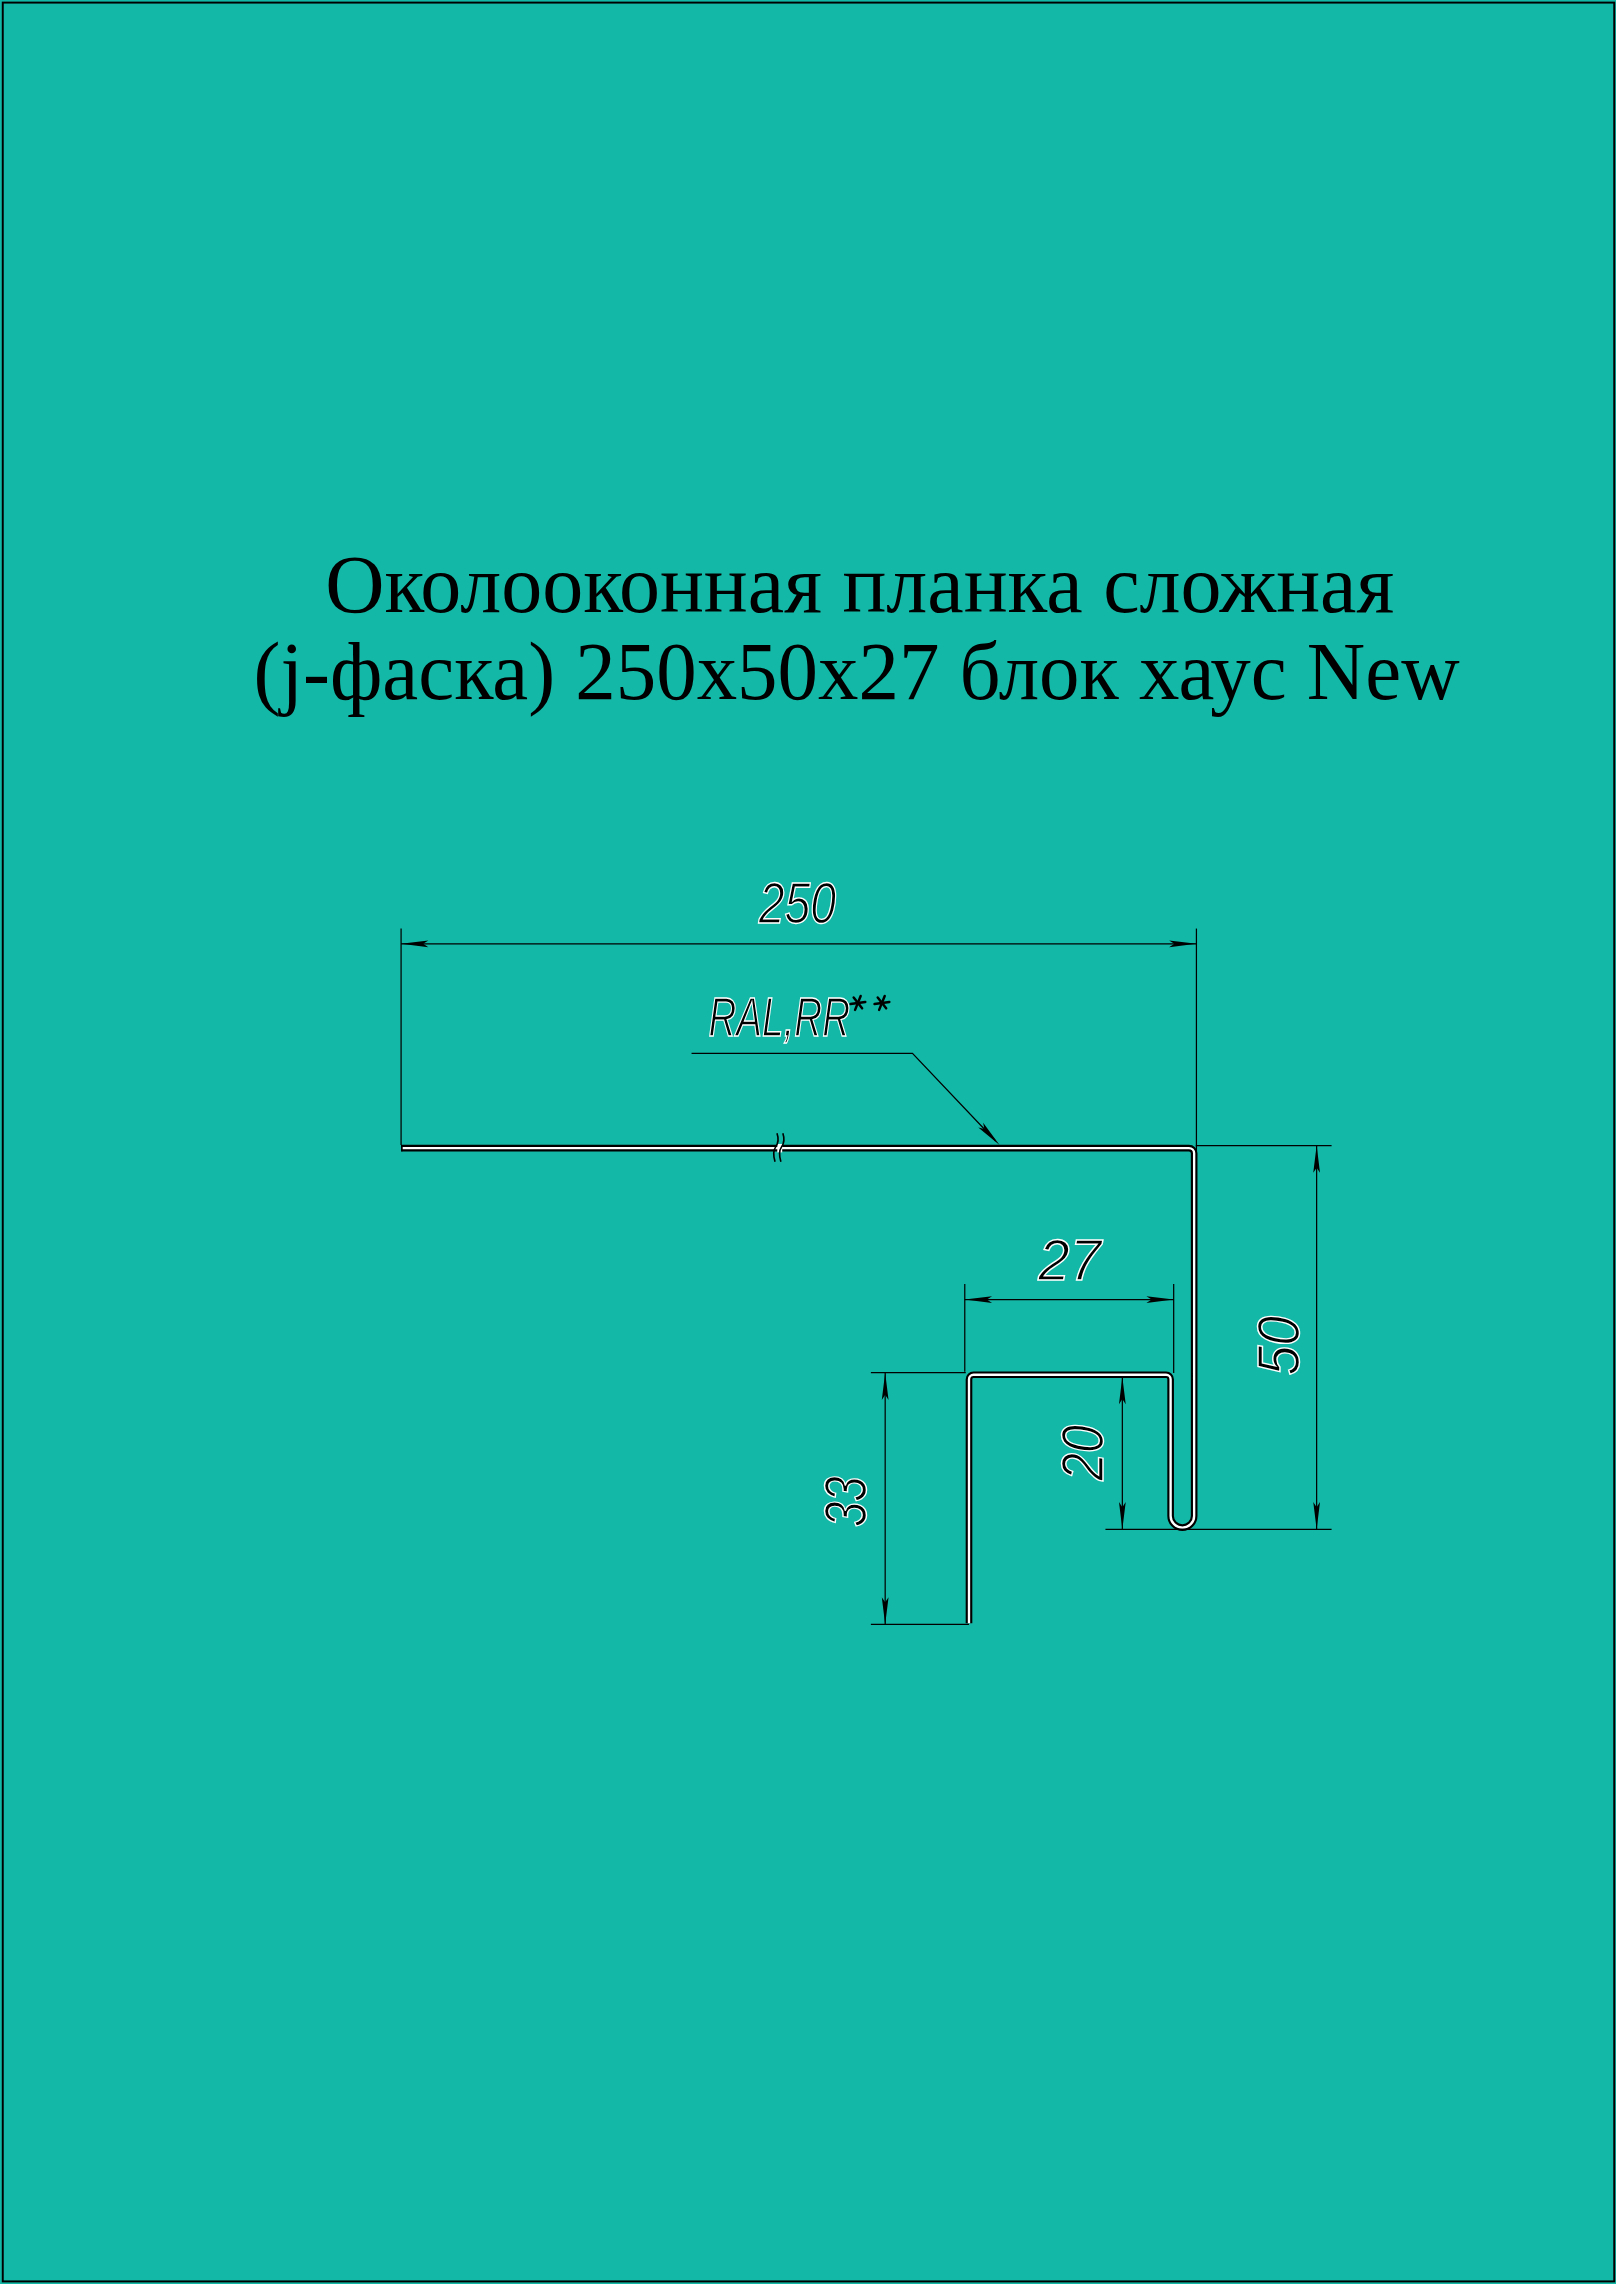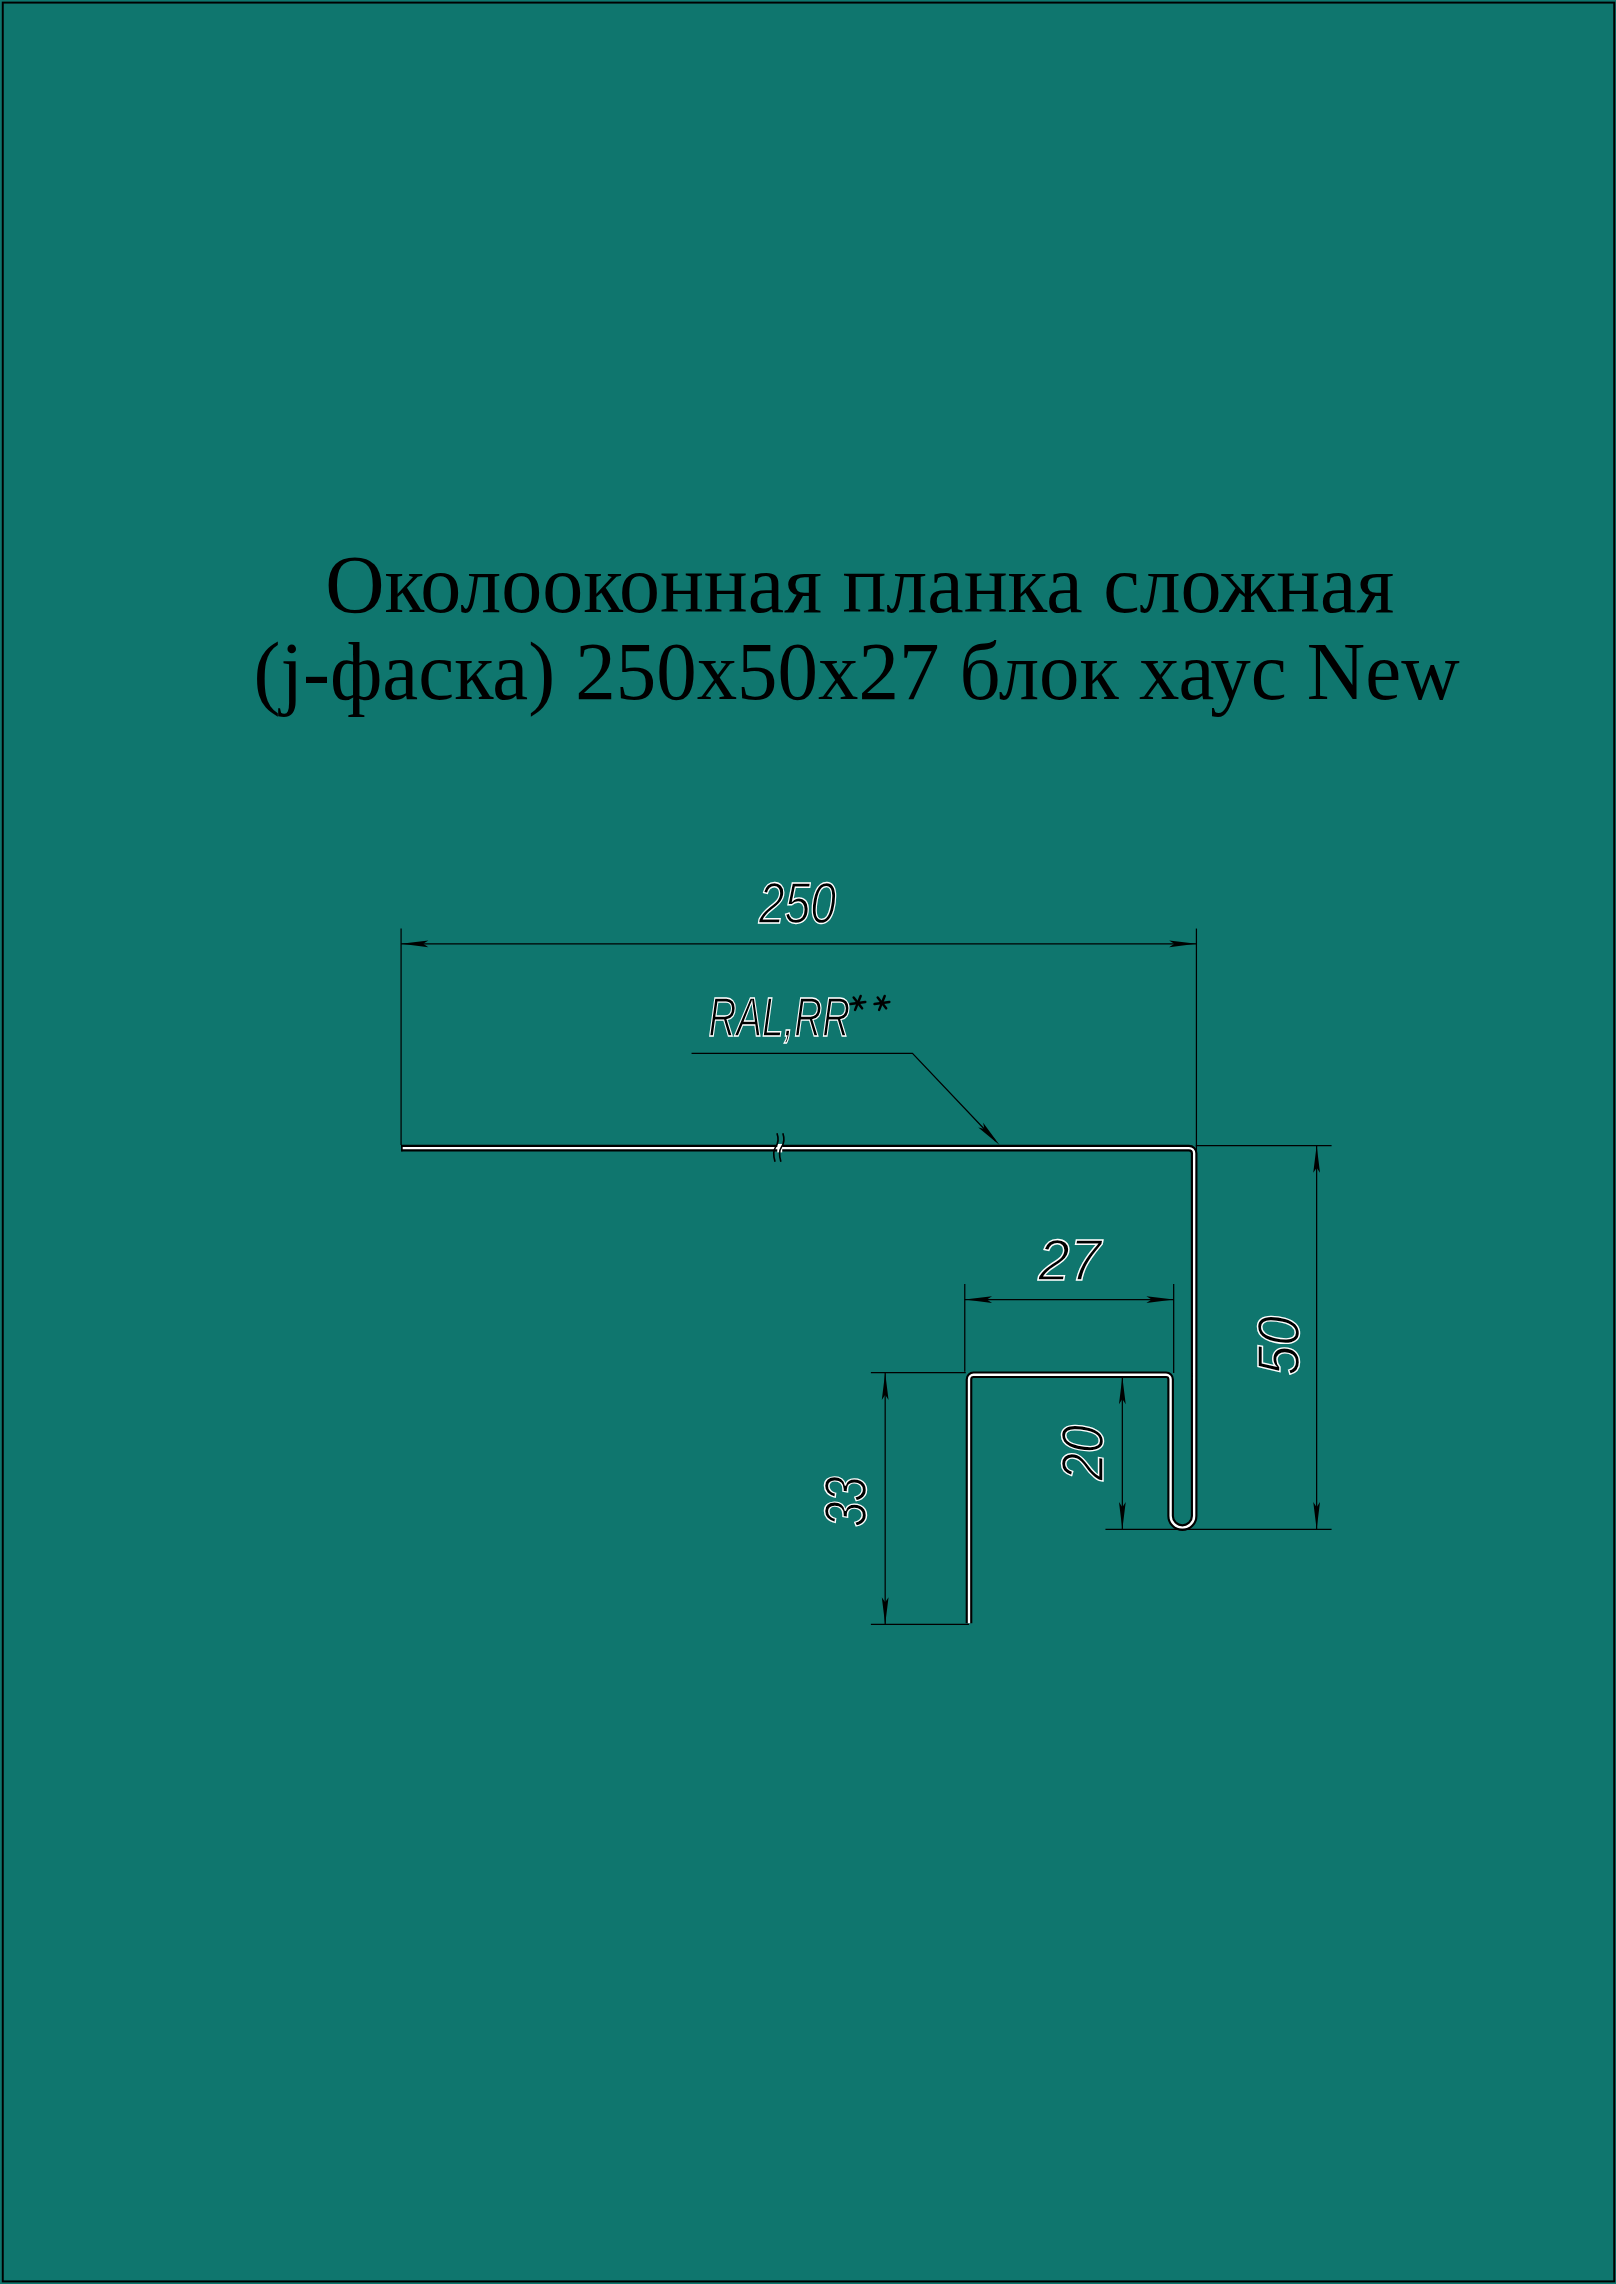--- a/index.html
+++ b/index.html
@@ -1,16 +1,16 @@
 <!DOCTYPE html>
 <html style="font-size:10.4px"><head>
 <meta charset="utf-8">
 <style>
   html,body{margin:0;padding:0;background:#fff;}
-  .page{position:relative;width:1617px;height:2284px;background:#0f766e;overflow:hidden;}
+  .page{position:relative;width:1617px;height:2284px;background:#14b8a6;overflow:hidden;}
   svg{position:absolute;left:0;top:0;}
 </style>
 </head>
 <body>
 <div class="page">
 <svg width="1617" height="2284" viewBox="0 0 2488 3515">
 
   <rect x="4" y="4" width="2480" height="3507" fill="none" stroke="#000" stroke-width="3"></rect>
 
   <text x="1323" y="942" font-family="Liberation Serif" font-size="126" text-anchor="middle" textLength="1645" lengthAdjust="spacingAndGlyphs" fill="#000">Околооконная планка сложная</text>

